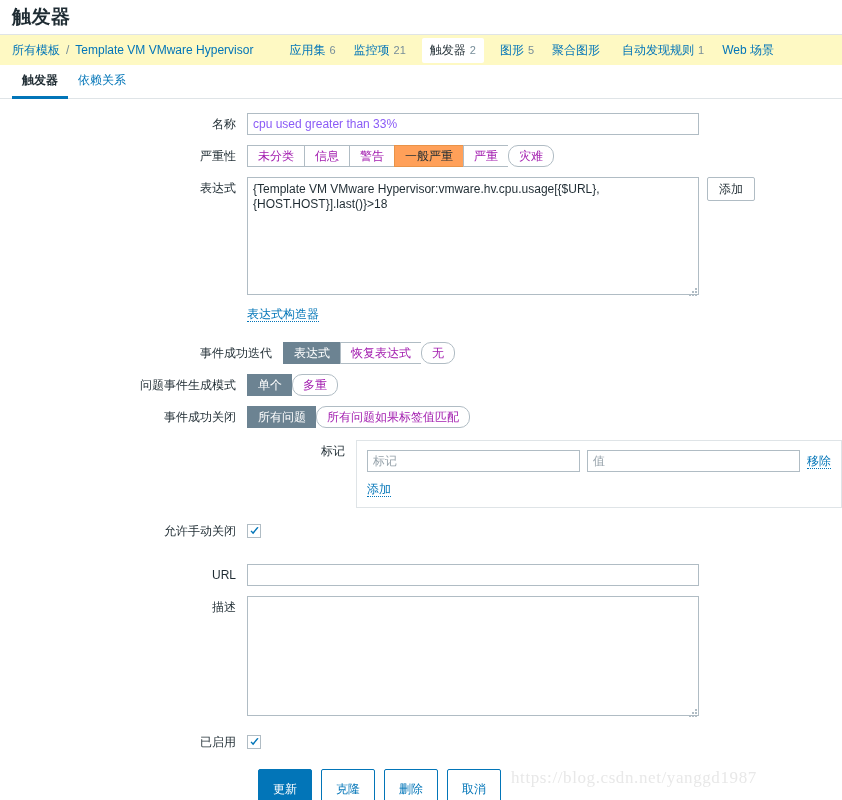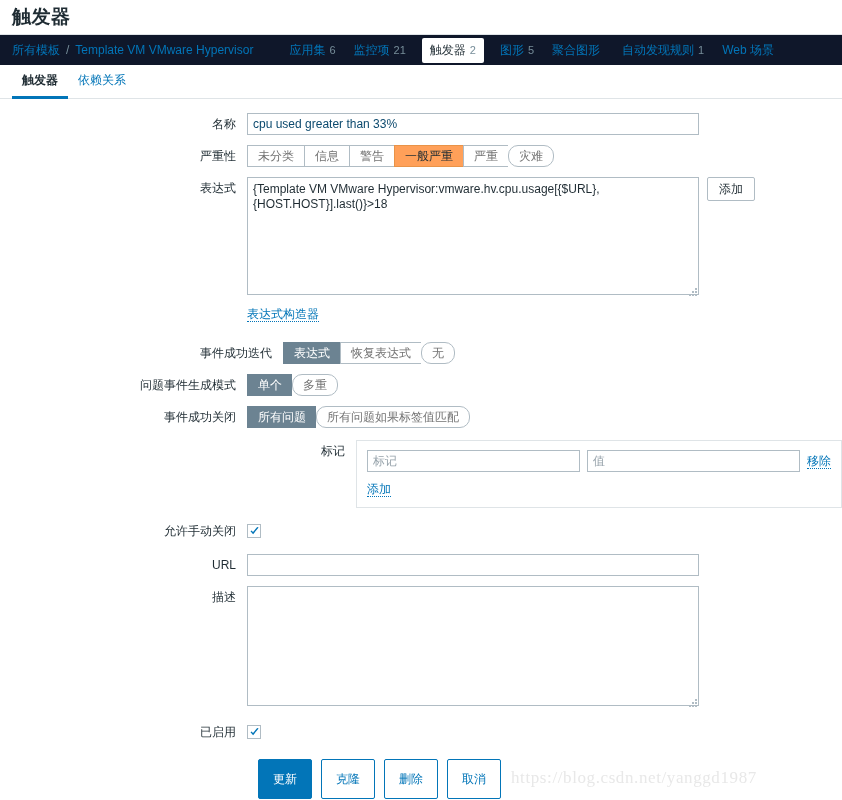--- a/index.html
+++ b/index.html
@@ -28,21 +28,21 @@
     letter-spacing: 0.5px;
   }
   .title-rule {
     height: 1px;
     background: #dfe4e7;
     margin: 0;
   }
 
   
   .breadcrumb-bar {
-    background: #0f172a;
+    background: #fef9c3;
     height: 30px;
     display: flex;
     align-items: center;
     padding: 0 12px;
     gap: 0;
   }
   .bc-link {
     color: #0275b8;
     text-decoration: none;
     font-size: 12px;
@@ -126,21 +126,21 @@
     line-height: 22px;
   }
   .form-field { display: flex; align-items: flex-start; }
 
   input.text {
     height: 22px;
     border: 1px solid #b0bcc4;
     background: #ffffff;
     font-family: "Liberation Sans", "DejaVu Sans", sans-serif;
     font-size: 12px;
-    color: #0c4a6e;
+    color: #8b5cf6;
     padding: 0 5px;
     outline: none;
   }
   input.text::placeholder { color: #97a3ab; }
   input.name-input { width: 452px; }
   input.url-input { width: 452px; }
 
   textarea.ta {
     border: 1px solid #b0bcc4;
     background: #ffffff;
@@ -167,21 +167,21 @@
     width: 2px; height: 2px;
     background: #b0bcc4;
   }
 
   
   .btn-group { display: inline-flex; }
   .btn-group .seg {
     border: 1px solid #b0bcc4;
     border-right: none;
     background: #ffffff;
-    color: #737373;
+    color: #a21caf;
     font-size: 12px;
     font-family: "Liberation Sans", "DejaVu Sans", sans-serif;
     height: 22px;
     line-height: 20px;
     padding: 0 10px;
     cursor: pointer;
     white-space: nowrap;
   }
   .btn-group .seg:last-child { border-right: 1px solid #b0bcc4; border-radius: 10px; }
   .btn-group .seg.sel-gray {
@@ -431,21 +431,21 @@
     <div class="form-label">允许手动关闭</div>
     <div class="form-field" style="height:22px; align-items:center;">
       <span class="cbox">
         <svg width="11" height="11" viewBox="0 0 11 11">
           <path d="M1.5 5.2 L4.1 8.2 L9.6 1.6 L8.2 1.0 L4.0 5.9 L2.6 4.4 Z" fill="#0275b8"></path>
         </svg>
       </span>
     </div>
   </div>
 
-  <div class="form-row" style="margin-top:12px;">
+  <div class="form-row" style="margin-top:22px;">
     <div class="form-label">URL</div>
     <div class="form-field">
       <input class="text url-input" type="text" value="" style="">
     </div>
   </div>
 
   <div class="form-row" style="margin-top:10px;">
     <div class="form-label">描述</div>
     <div class="form-field">
       <div class="ta-wrap">

